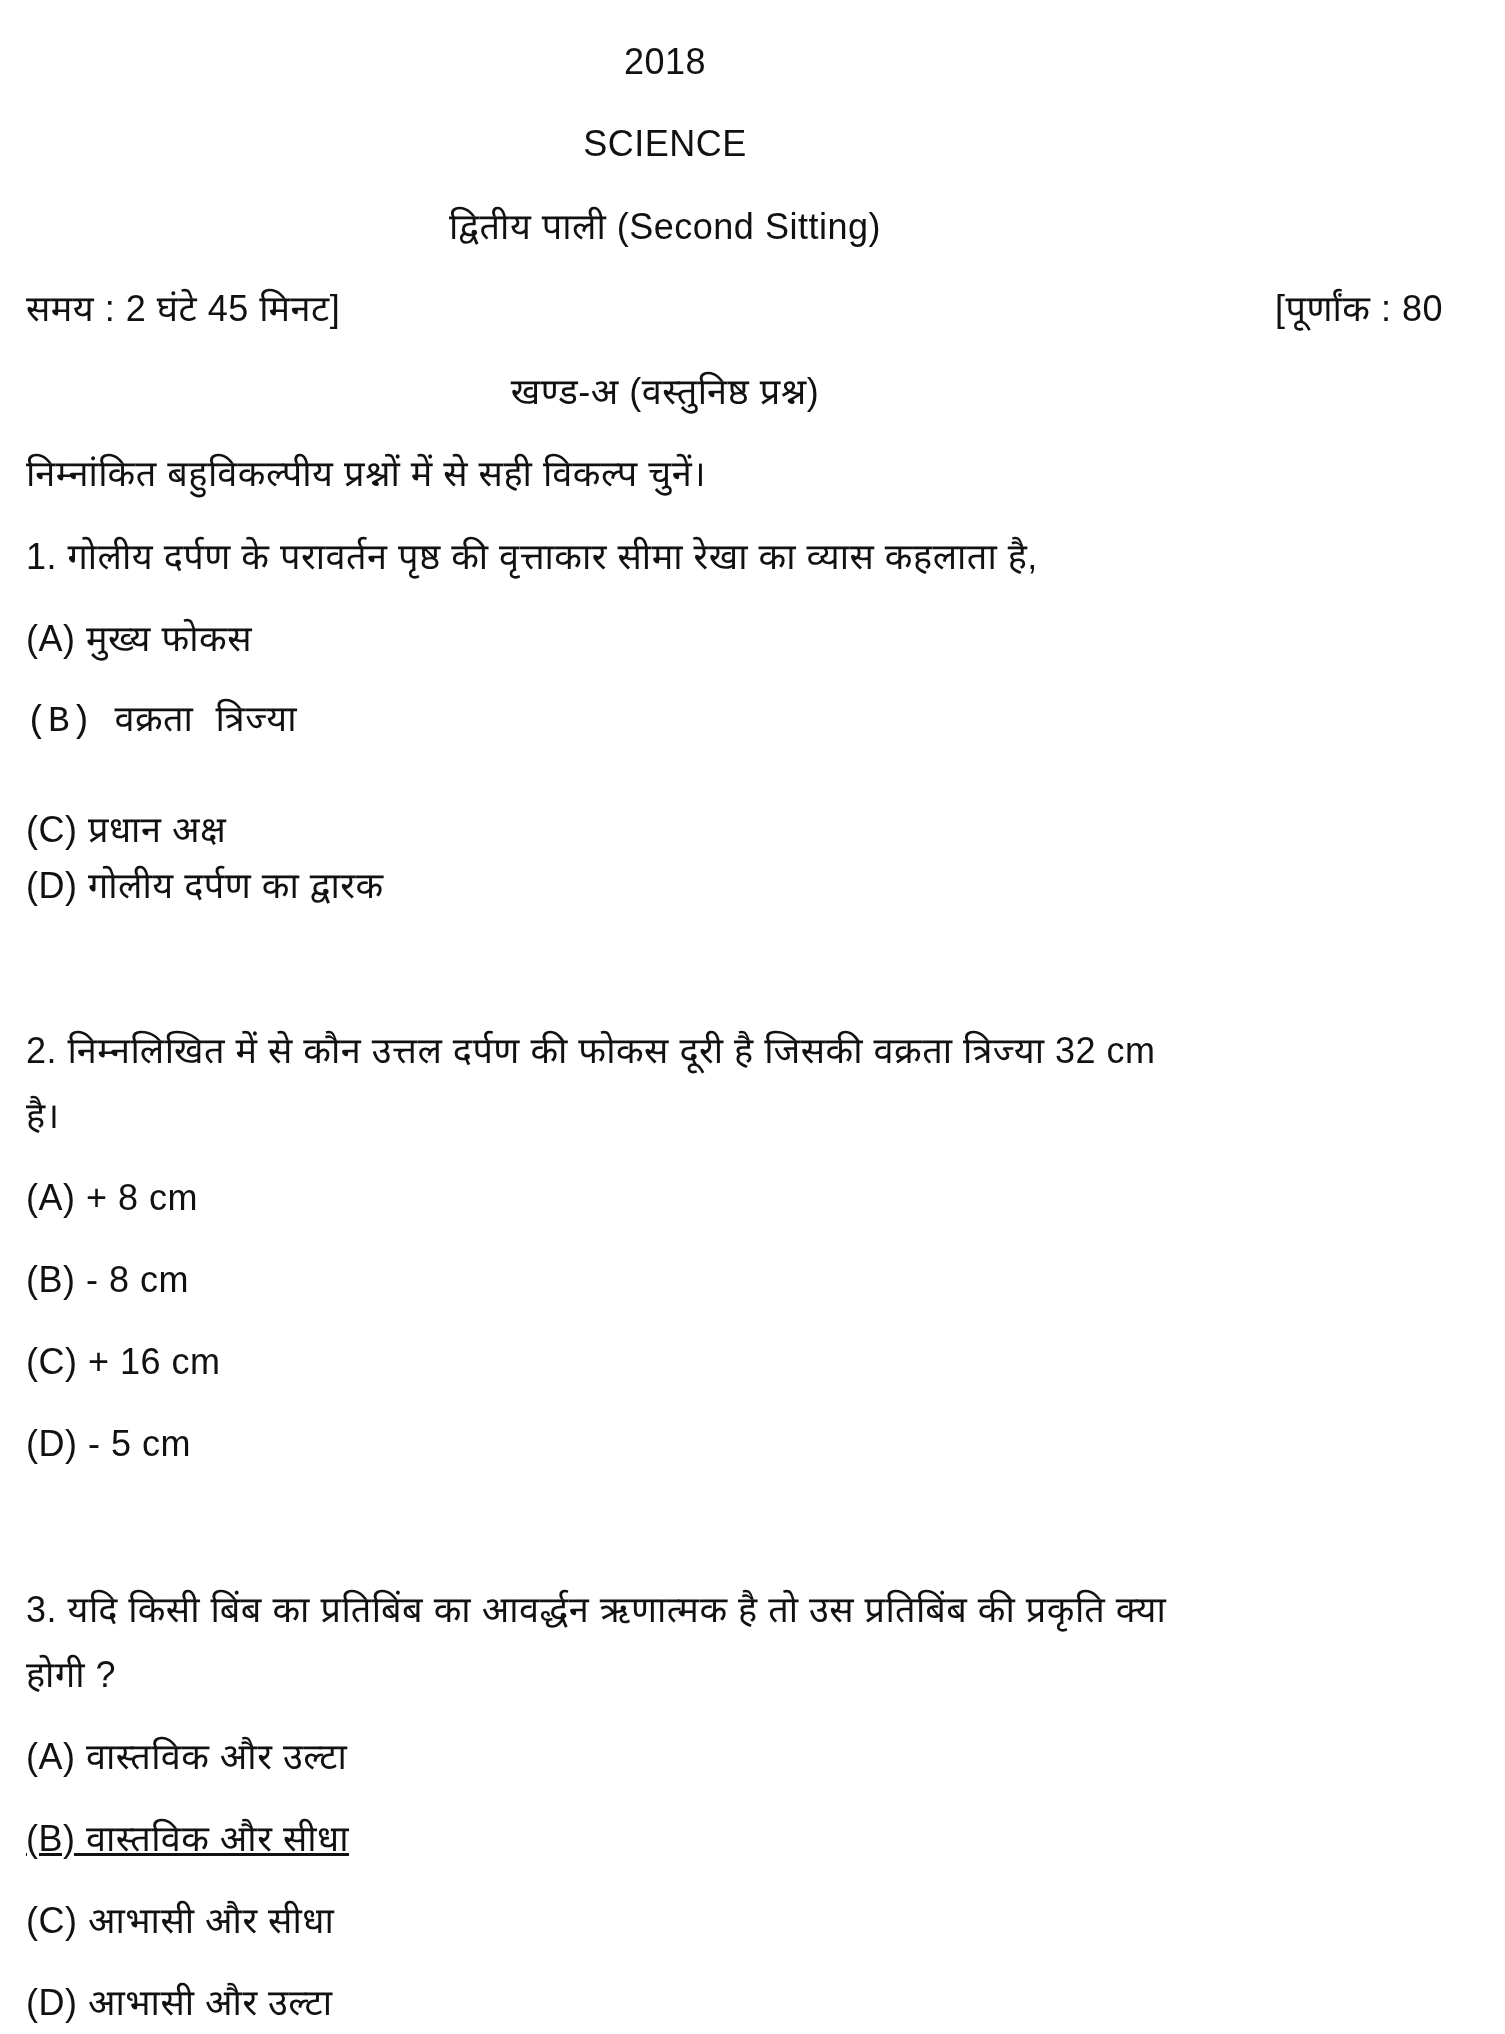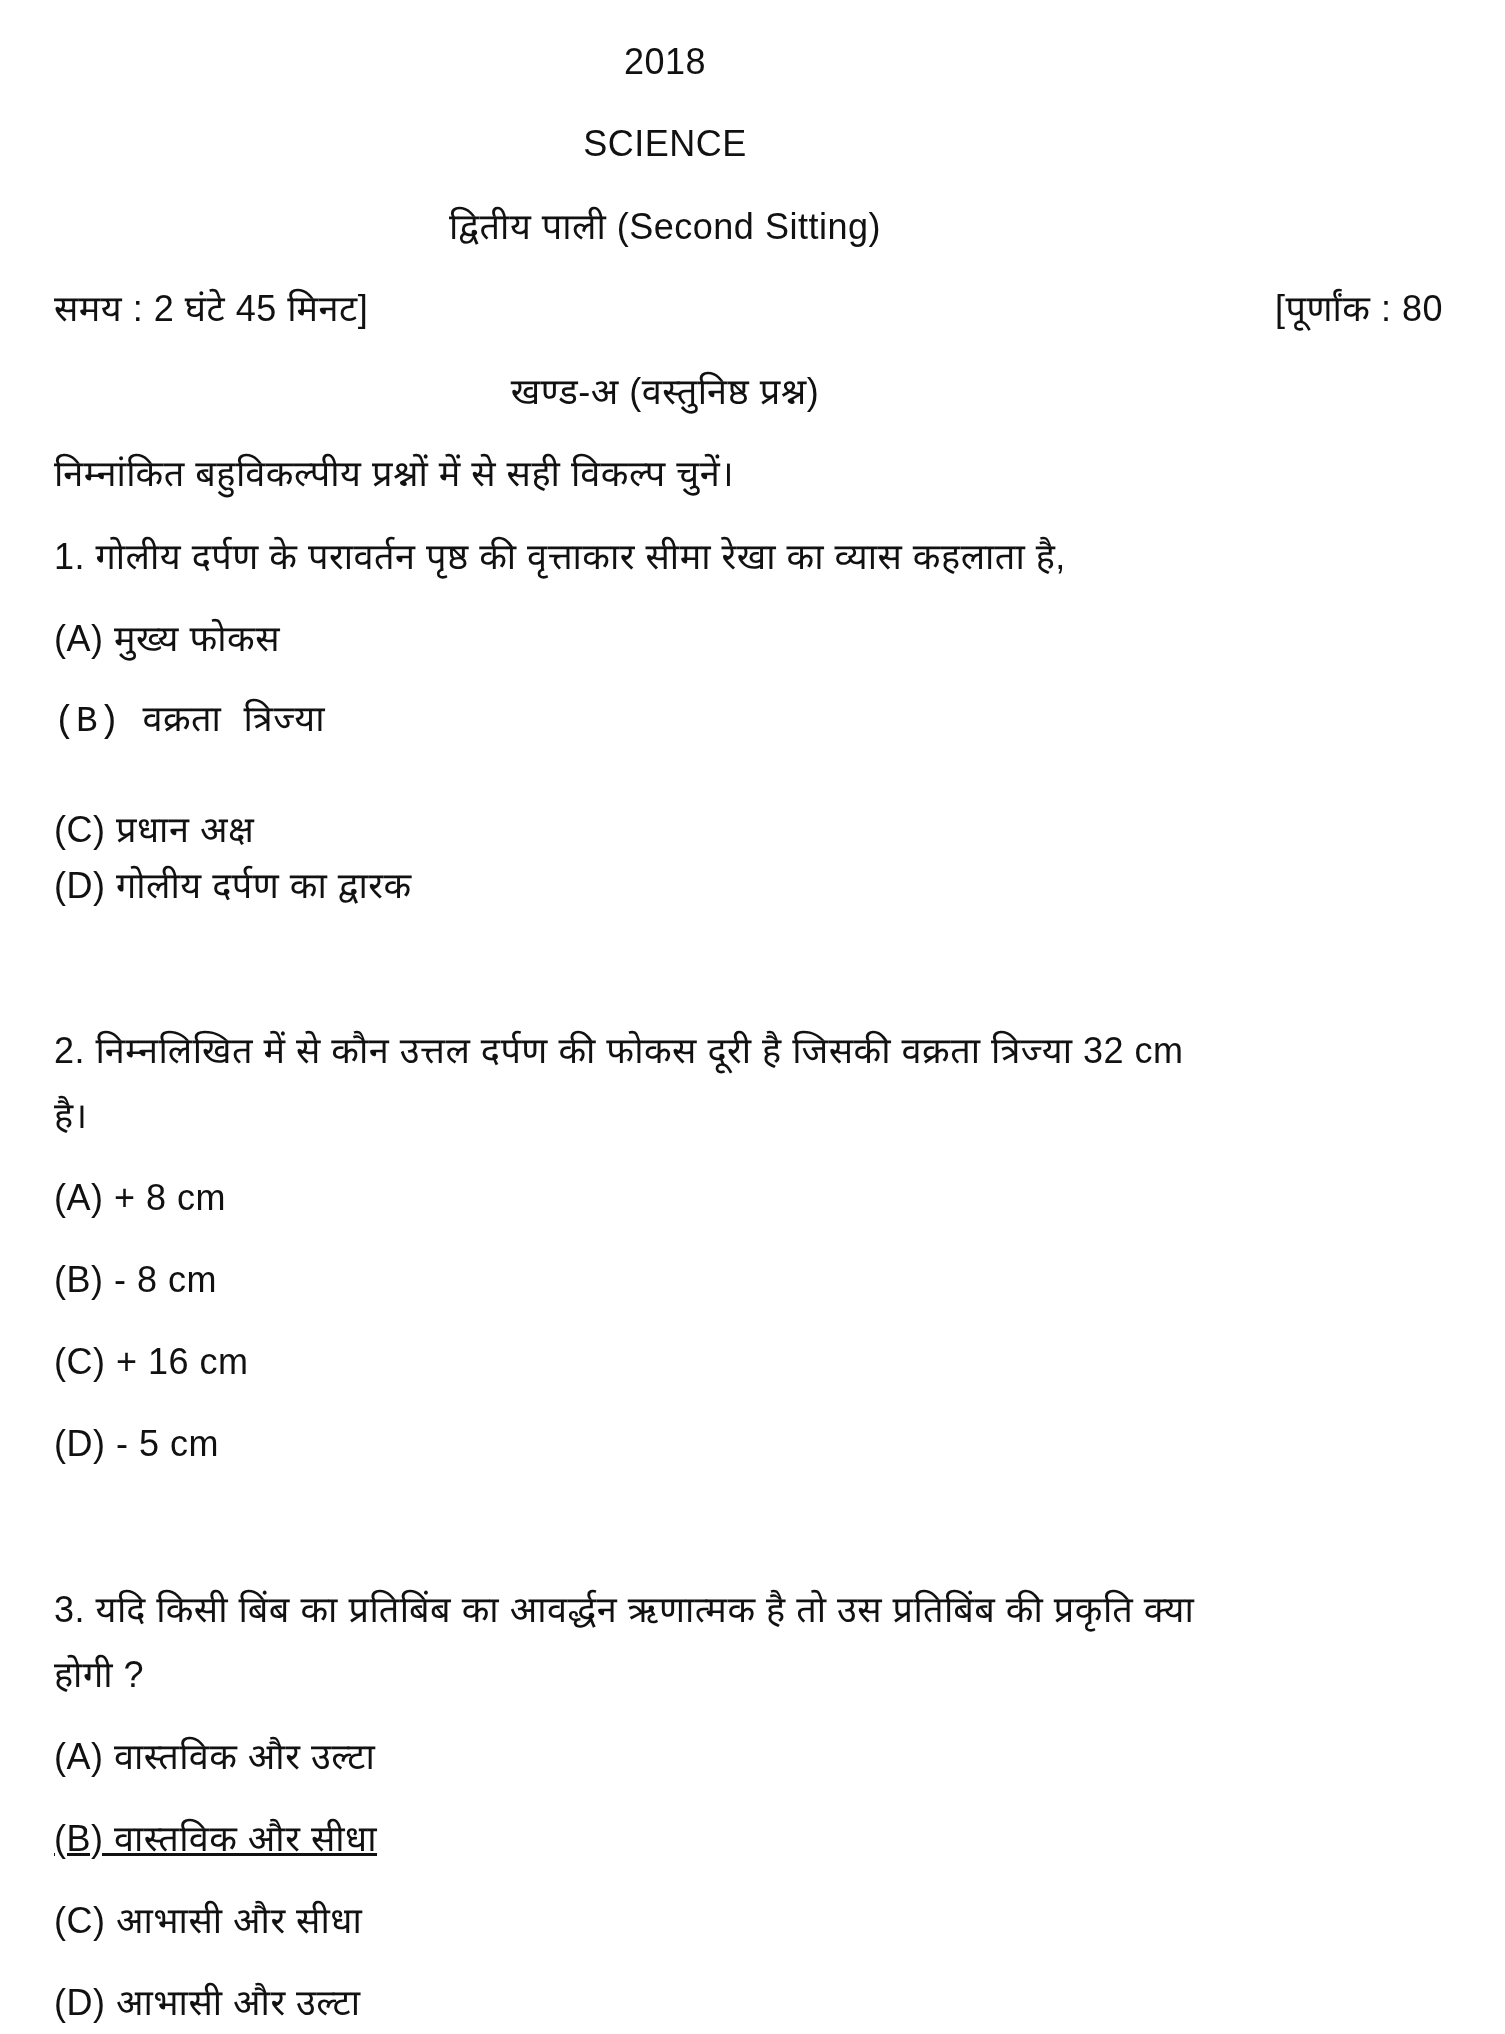--- a/index.html
+++ b/index.html
@@ -20,21 +20,21 @@
       font-size: 36px;
       line-height: 44px;
       white-space: nowrap;
       letter-spacing: 0.5px;
     }
     .center {
       left: 0;
       width: 1330px;
       text-align: center;
     }
-    .left { left: 26px; margin-left: 28px; }
+    .left { left: 26px; }
     .right-block { right: 70px; text-align: right; }
   </style>
 </head>
 <body>
 
 <div class="line center" style="top:40px;">2018</div>
 <div class="line center" style="top:122px;">SCIENCE</div>
 <div class="line center" style="top:205px;">द्वितीय पाली (Second Sitting)</div>
 <div class="line left" style="top:287px;">समय : 2 घंटे 45 मिनट]</div>
 <div class="line right-block" style="top:287px; right:62px;">[पूर्णांक : 80</div>

